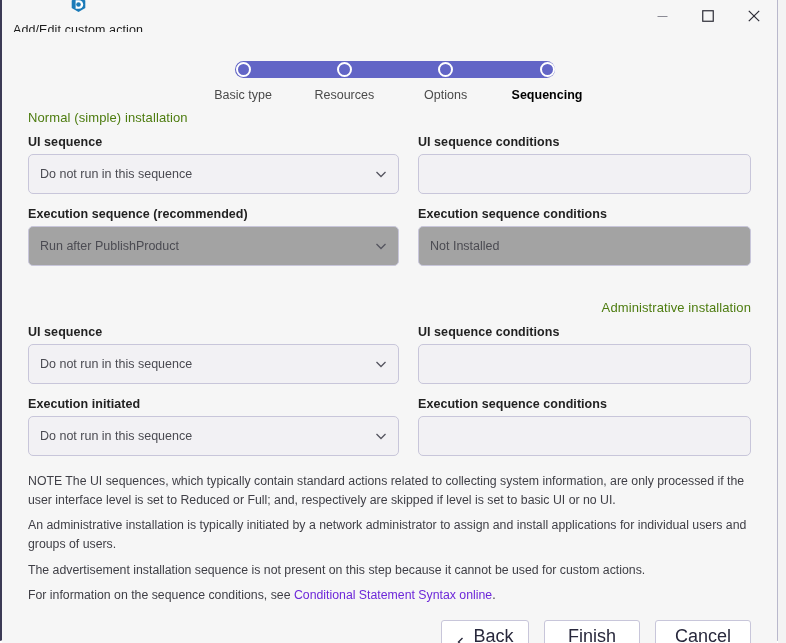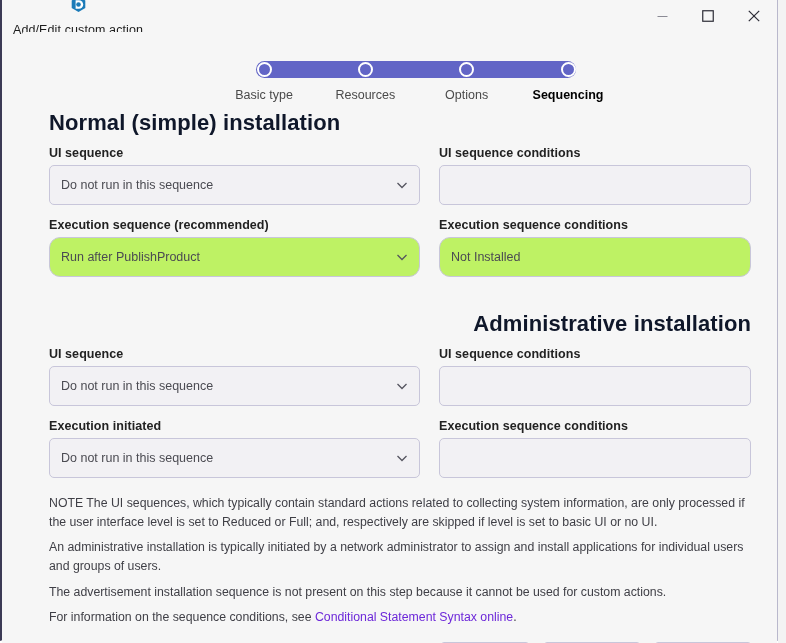--- a/index.html
+++ b/index.html
@@ -83,21 +83,20 @@
   }
   .win-btn svg { display: block; }
 
   
   .content {
     flex: 1;
     position: relative;
     background: #f6f6f6;
     padding: 0 26px;
     box-sizing: border-box;
-    margin-left: 21px;
   }
 
   
   .stepper {
     margin-top: 22px;
     position: relative;
     height: 56px;
   }
   .stepper-bar {
     position: absolute;
@@ -126,23 +125,23 @@
     transform: translateX(-50%);
     white-space: nowrap;
   }
   .step-label.active {
     color: #000000;
     font-weight: bold;
   }
 
   
   .section-title {
-    font-size: 22px;
-    color: #0f172a;
-    font-weight: bold;
+    font-size: 13px;
+    color: #4d7c0f;
+    font-weight: normal;
     margin: 0 0 10px 0;
     letter-spacing: 0.1px;
   }
   .section-title.admin { margin-top: 21px; text-align: right; }
 
   .grid {
     display: grid;
     grid-template-columns: 371px 1fr;
     column-gap: 19px;
     row-gap: 0px;
@@ -164,21 +163,21 @@
     border-radius: 5px;
     box-sizing: border-box;
     display: flex;
     align-items: center;
     padding: 0 11px;
     font-size: 12.5px;
     color: #4b4b52;
     position: relative;
     background: #f2f1f4;
   }
-  .ctl.filled { background: #bef264; border-radius: 11px; }
+  .ctl.filled { background: #a3a3a3; }
   .ctl .val { flex: 1; white-space: nowrap; overflow: hidden; }
   .chev {
     width: 12px;
     height: 12px;
     flex: none;
     margin-left: 6px;
   }
 
   
   .notes {

